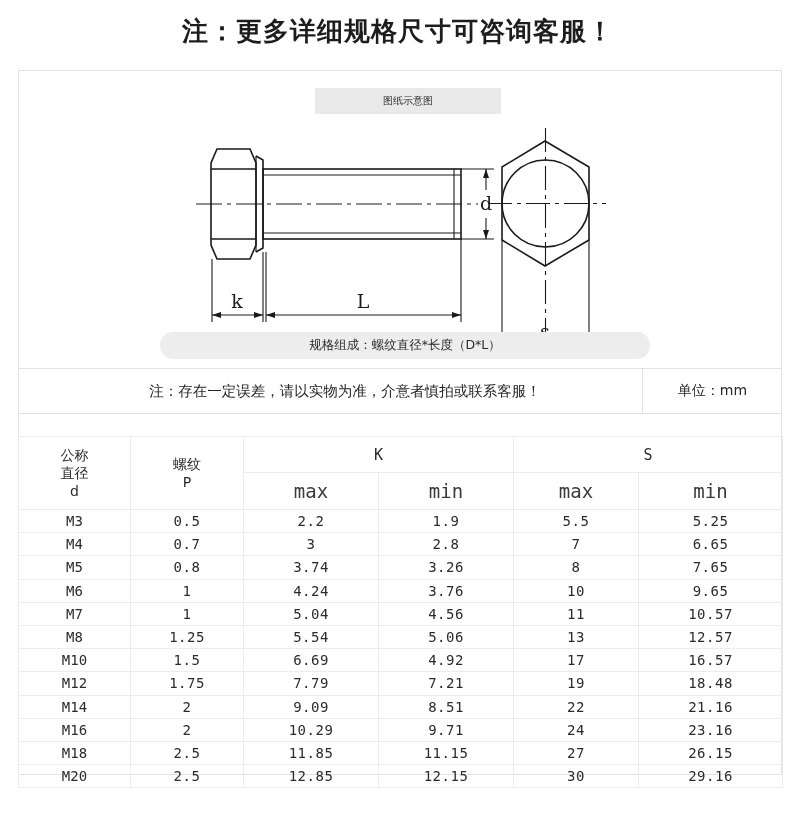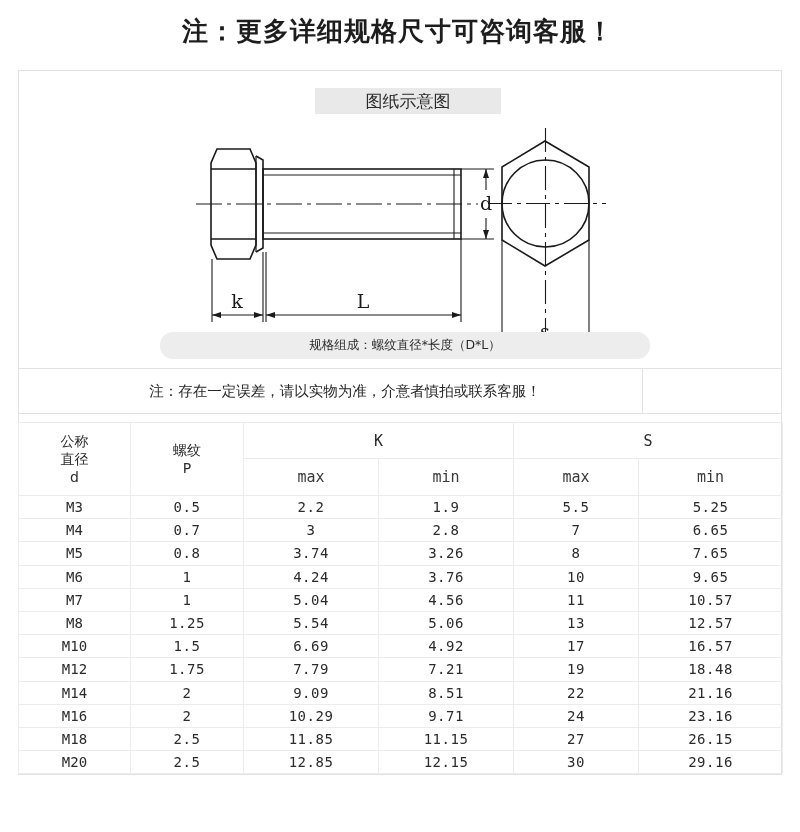--- a/index.html
+++ b/index.html
@@ -50,21 +50,21 @@
     height: 305px;
   }
   .diagram-caption {
     position: absolute;
     left: 297px;
     top: 18px;
     width: 186px;
     height: 26px;
     background: #e9e9e9;
     color: #2c2c2c;
-    font-size: 17px;
+    font-size: 10px;
     line-height: 26px;
     text-align: center;
     font-family: "DejaVu Sans", "Liberation Sans", sans-serif;
   }
   .drawing {
     position: absolute;
     left: 0;
     top: 0;
     width: 764px;
     height: 305px;
@@ -119,21 +119,21 @@
     justify-content: center;
     font-size: 14px;
     color: #262626;
     font-family: "DejaVu Sans", "Liberation Sans", sans-serif;
   }
 
   
   .spec-table {
     position: absolute;
     left: 18px;
-    top: 422px;
+    top: 436px;
     width: 764px;
     border-collapse: collapse;
     table-layout: fixed;
     font-family: "DejaVu Sans Mono", "Liberation Mono", monospace;
   }
   .spec-table col.c-d   { width: 112px; }
   .spec-table col.c-p   { width: 113px; }
   .spec-table col.c-km  { width: 135px; }
   .spec-table col.c-kn  { width: 135px; }
   .spec-table col.c-sm  { width: 125px; }
@@ -153,21 +153,21 @@
   }
   .spec-table th.grp {
     height: 36px;
     font-weight: normal;
     font-size: 15px;
     font-family: "DejaVu Sans Mono", "Liberation Mono", monospace;
   }
   .spec-table th.sub {
     height: 37px;
     font-weight: normal;
-    font-size: 15px;
+    font-size: 19px;
     color: #3a3a3a;
   }
   .spec-table td {
     height: 23.2px;
     font-size: 14px;
     letter-spacing: 0.5px;
   }
   .spec-table td.dcell { letter-spacing: 0px; }
 </style>
 </head>
@@ -265,20 +265,21 @@
     <text x="527" y="268" font-family="DejaVu Serif, Liberation Serif, serif" font-size="19" fill="#1a1a1a" text-anchor="middle">s</text>
   </svg>
 </div>
 
 <div class="spec-strip">
   <span>规格组成：螺纹直径*长度（D*L）</span>
 </div>
 
 <div class="note-row">
   <div class="note-main">注：存在一定误差，请以实物为准，介意者慎拍或联系客服！</div>
+  <div class="note-unit">单位：mm</div>
 </div>
 
 <table class="spec-table">
   <colgroup>
     <col class="c-d">
       <col class="c-p">
       <col class="c-km">
     <col class="c-kn">
       <col class="c-sm">
       <col class="c-sn">

